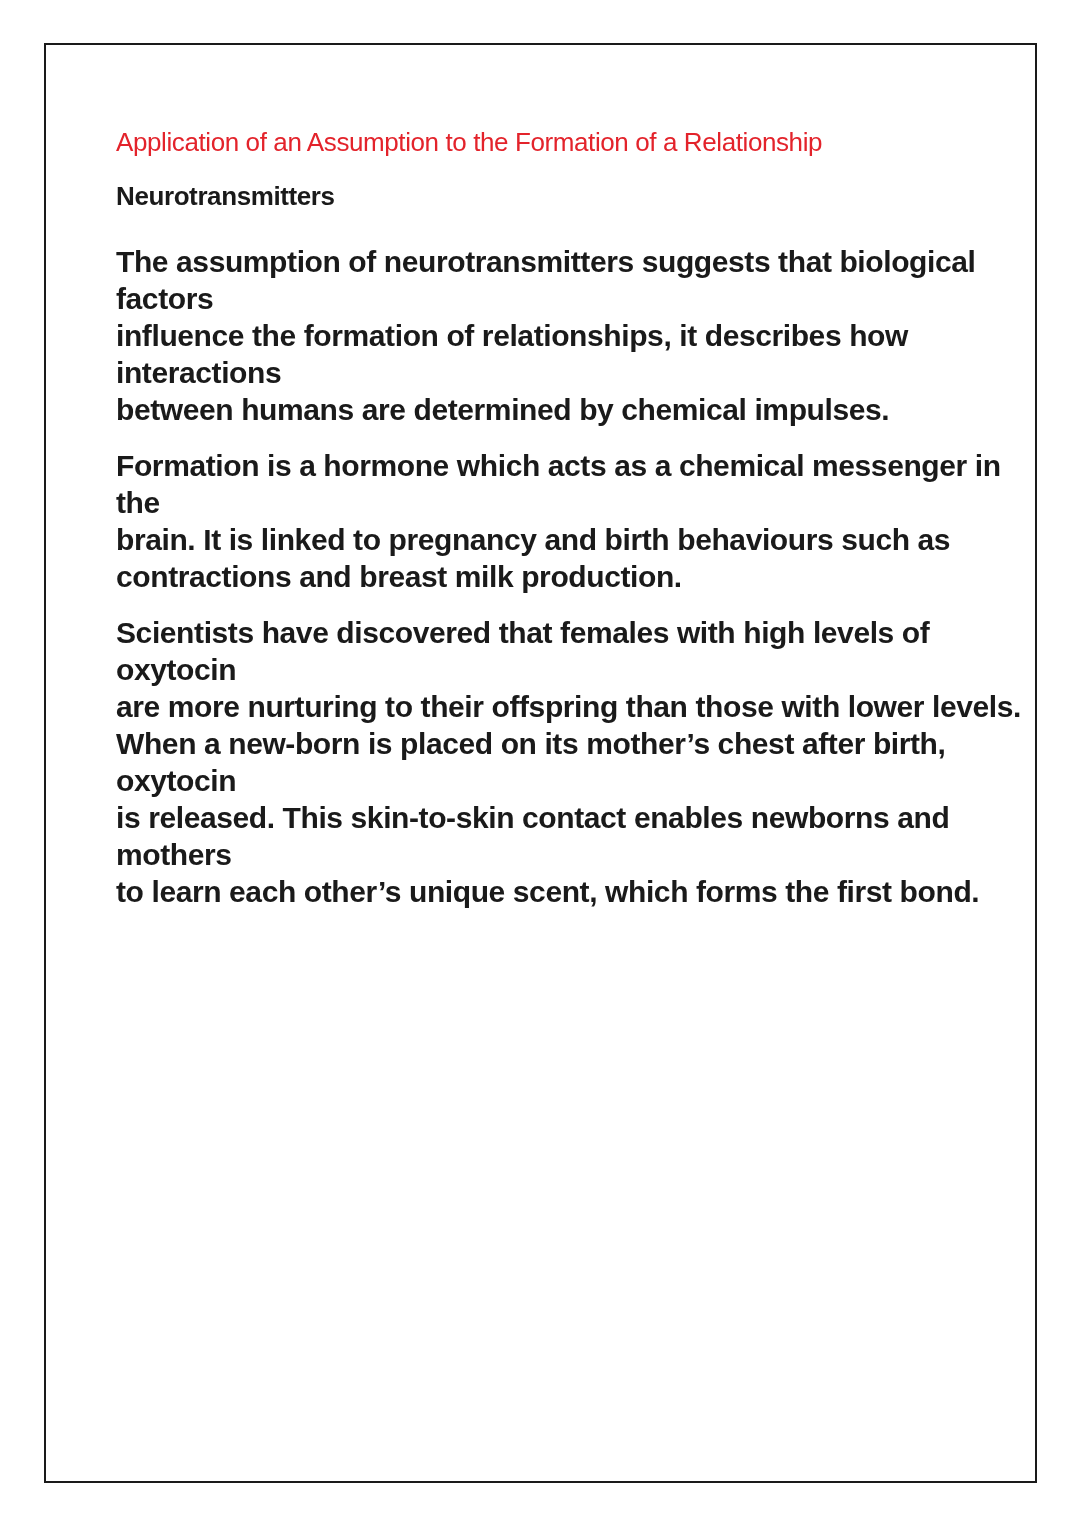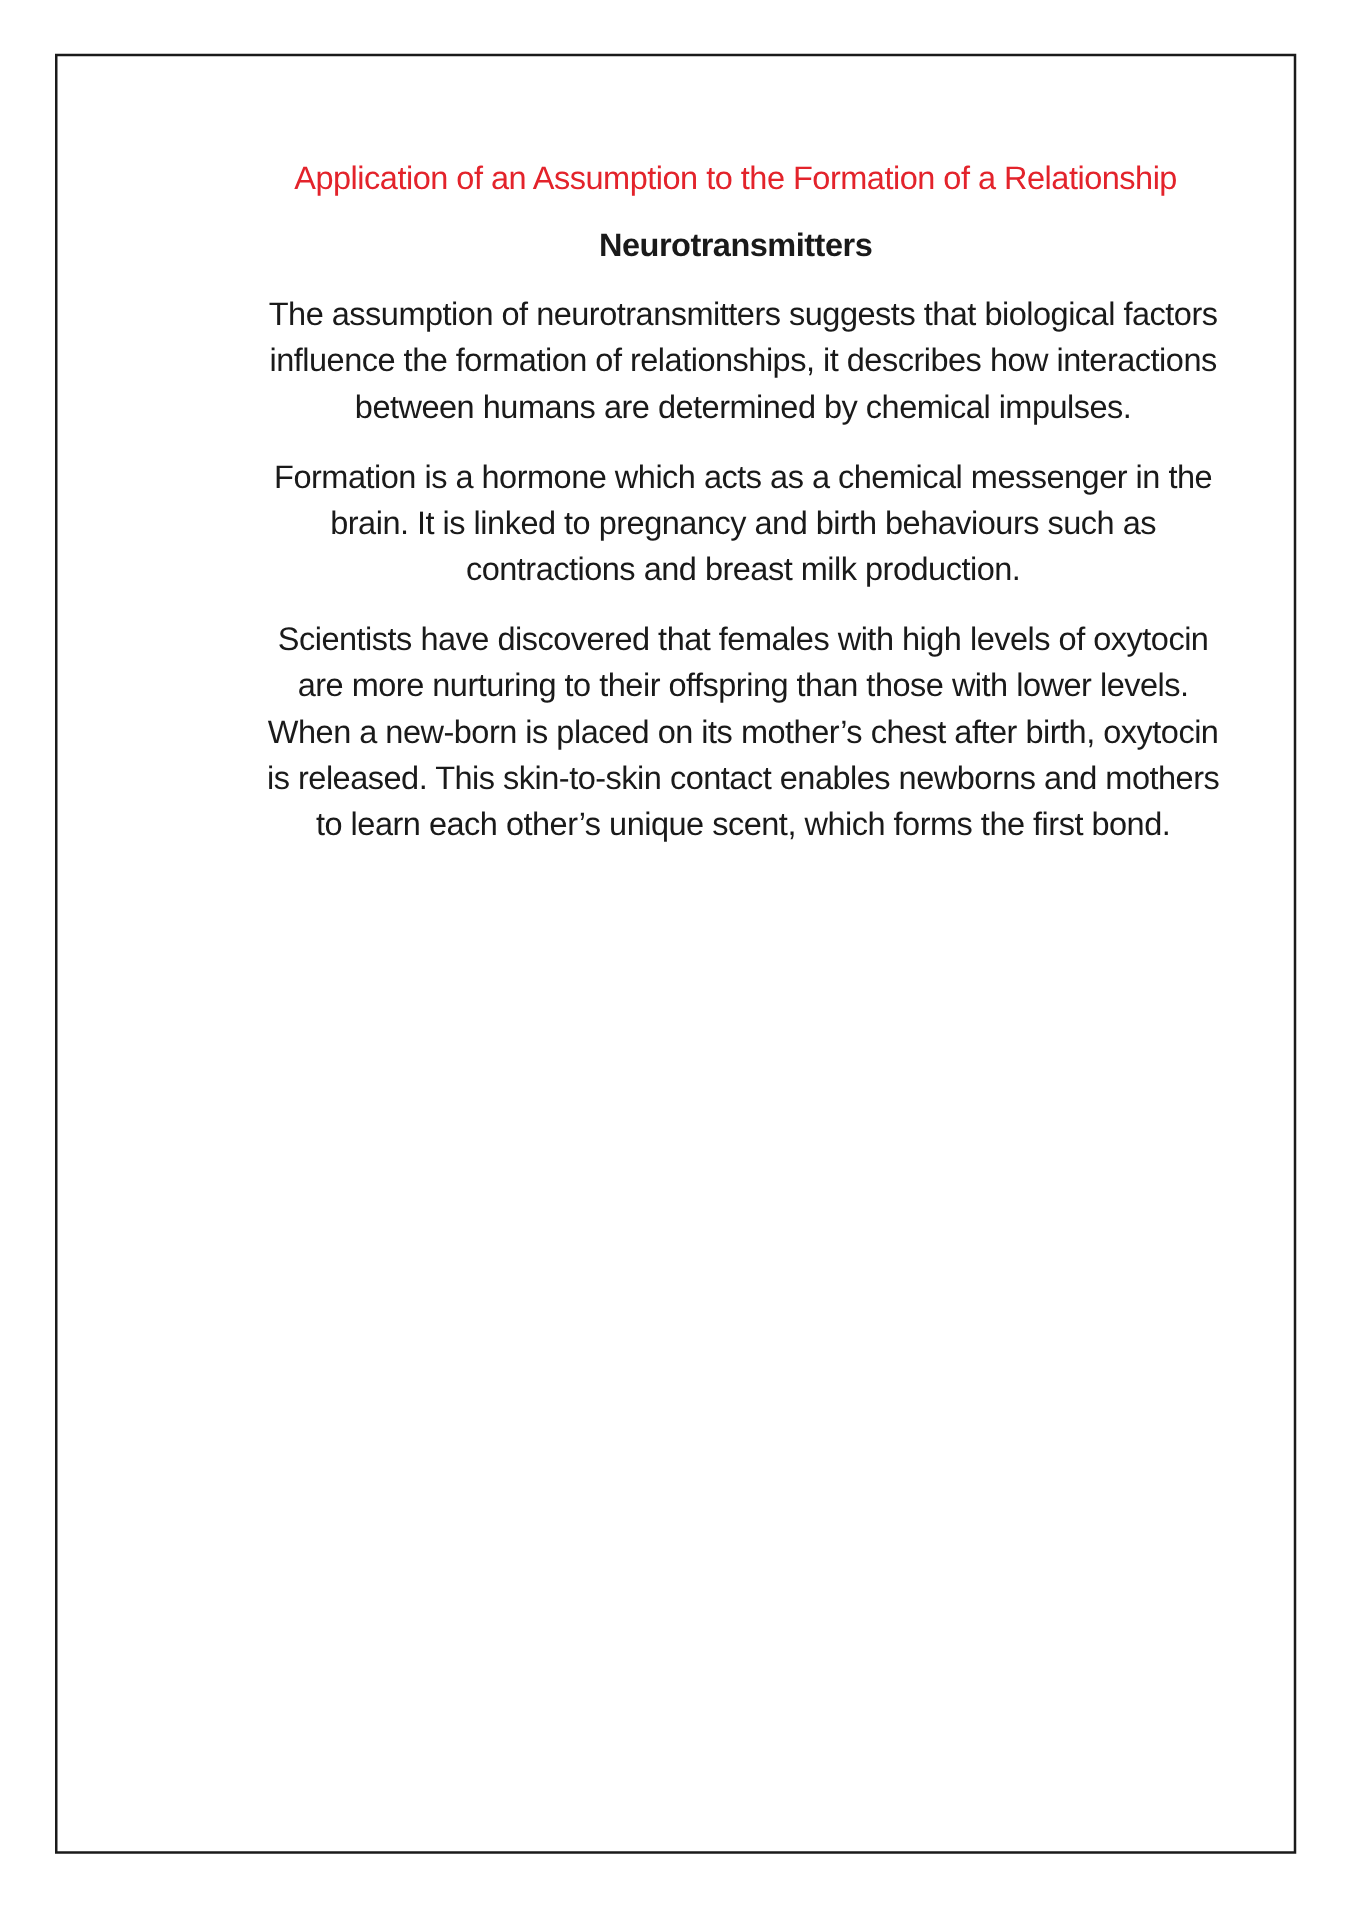--- a/index.html
+++ b/index.html
@@ -32,48 +32,47 @@
     position: absolute;
     left: 44px;
     top: 43px;
     width: 993px;
     height: 1440px;
     border: 2px solid var(--border_color);
     background: var(--page_background);
   }
   .content {
     position: absolute;
-    left: 90px;
+    left: 70px;
     top: 79px;
     width: 905px;
-    text-align: center;
   }
   .doc-heading {
     color: var(--accent_red);
     font-size: 26px;
     font-weight: 400;
     line-height: 37px;
     letter-spacing: -0.4px;
     margin: 0 0 17px 0;
   }
   .section-heading {
     color: var(--text_color);
     font-size: 26px;
     font-weight: 700;
     line-height: 37px;
     letter-spacing: -0.4px;
-    margin: 0 0 18px 0;
+    margin: 0 0 28px 0;
   }
   .para {
     color: var(--text_color);
-    font-size: 26px;
-    font-weight: 400;
+    font-size: 30px;
+    font-weight: 700;
     line-height: 37px;
     letter-spacing: -0.4px;
-    margin: 0 0 19px 12px;
+    margin: 0 0 19px 0;
     white-space: pre-line;
   }
 </style>
 </head>
 <body>
 
 <div class="page">
   <div class="page-border">
     <div class="content">
       <h1 class="doc-heading">Application of an Assumption to the Formation of a Relationship</h1>

